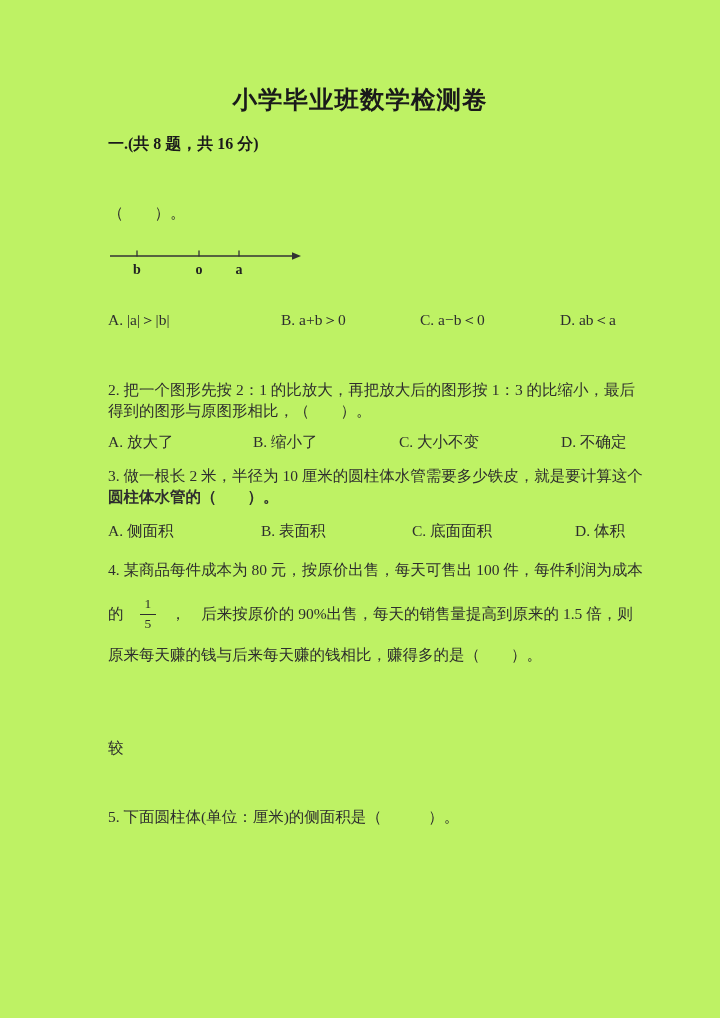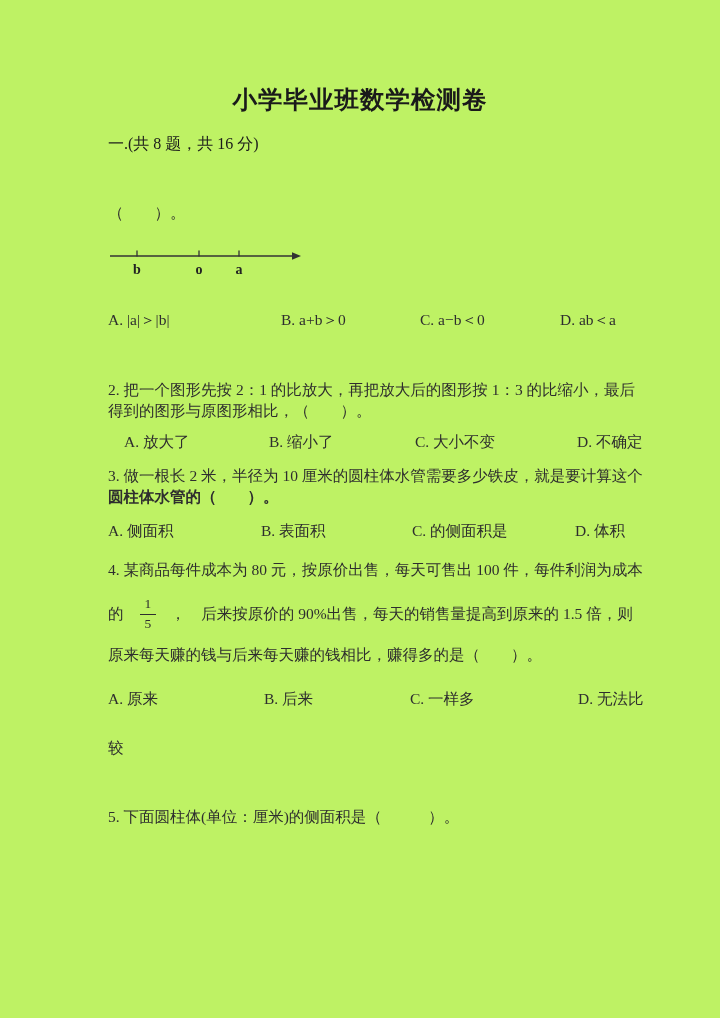--- a/index.html
+++ b/index.html
@@ -21,21 +21,21 @@
     font-size: 24.5px;
     font-weight: bold;
     color: #1a1a1a;
     letter-spacing: 1px;
     white-space: nowrap;
   }
   .section-heading {
     position: absolute;
     top: 134px; left: 108px;
     font-size: 16px;
-    font-weight: normal;
+    font-weight: bold;
     color: #1a1a1a;
     white-space: nowrap;
   }
   .line {
     position: absolute;
     left: 108px;
     font-size: 15.5px;
     line-height: 18px;
     white-space: nowrap;
     color: #2e2e2e;
@@ -67,21 +67,21 @@
     left: 108px;
     width: 512px;
     display: grid;
     font-size: 15.5px;
     line-height: 18px;
     white-space: nowrap;
     color: #2e2e2e;
     gap: 16px;
   }
   .opts-q1 { top: 311px; grid-template-columns: 157px 123px 124px auto; }
-  .opts-q2 { top: 433px; grid-template-columns: 129px 130px 146px auto; margin-left: 16px; }
+  .opts-q2 { top: 433px; grid-template-columns: 129px 130px 146px auto; }
   .opts-q3 { top: 522px; grid-template-columns: 137px 135px 147px auto; }
   .opts-q4 { top: 690px; grid-template-columns: 140px 130px 152px auto; }
 
   .frac-line {
     position: absolute;
     top: 592px; left: 108px;
     height: 44px;
     display: flex;
     align-items: center;
     font-size: 15.5px;
@@ -142,37 +142,31 @@
     <span>B. 缩小了</span>
     <span>C. 大小不变</span>
     <span>D. 不确定</span>
   </div>
 
   <div class="line q3-l1">3. 做一根长 2 米，半径为 10 厘米的圆柱体水管需要多少铁皮，就是要计算这个</div>
   <div class="line q3-l2">圆柱体水管的（　　）。</div>
   <div class="opts opts-q3">
     <span>A. 侧面积</span>
     <span>B. 表面积</span>
-    <span>C. 的侧面积是</span>
+    <span>C. 底面面积</span>
     <span>D. 体积</span>
   </div>
 
   <div class="line q4-l1">4. 某商品每件成本为 80 元，按原价出售，每天可售出 100 件，每件利润为成本</div>
   <div class="frac-line">
     <span>的</span>
     <span class="frac">
       <span class="num">1</span>
       <span class="den">5</span>
     </span>
     <span>，　后来按原价的 90%出售，每天的销售量提高到原来的 1.5 倍，则</span>
   </div>
   <div class="line q4-l3">原来每天赚的钱与后来每天赚的钱相比，赚得多的是（　　）。</div>
-  <div class="opts opts-q4">
-    <span>A. 原来</span>
-    <span>B. 后来</span>
-    <span>C. 一样多</span>
-    <span>D. 无法比</span>
-  </div>
   <div class="line q4-wrap">较</div>
 
   <div class="line q5-l1">5. 下面圆柱体(单位：厘米)的侧面积是（　　　）。</div>
 
 </div>
 
 </body></html>

